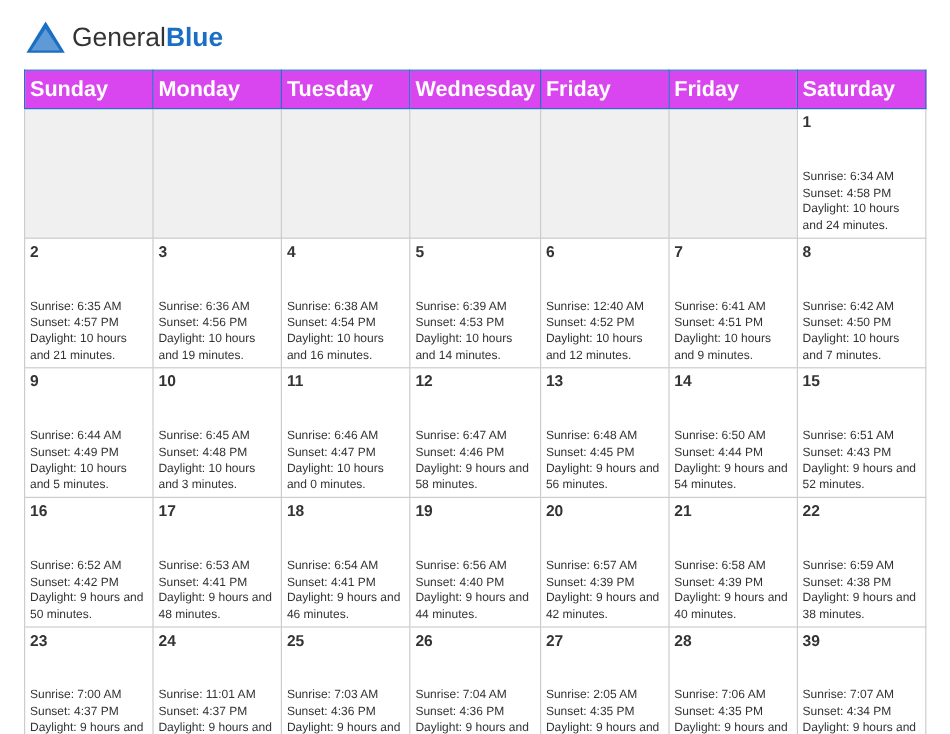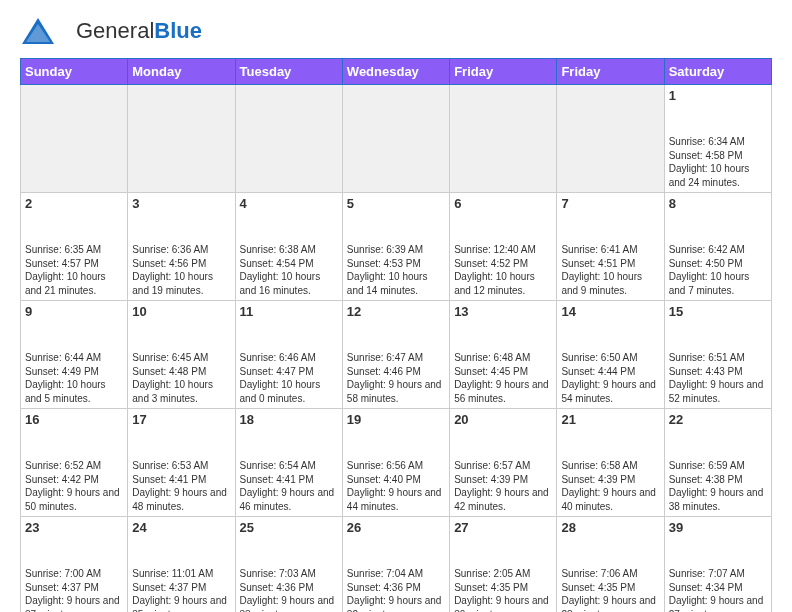--- a/index.html
+++ b/index.html
@@ -16,21 +16,21 @@
     }
     .header {
       display: flex;
       justify-content: space-between;
       align-items: flex-start;
       margin-bottom: 12px;
     }
     .logo {
       display: flex;
       align-items: center;
-      gap: 20px;
+      gap: 4px;
     }
     .logo-text {
       font-size: 22px;
       color: #333;
       font-weight: normal;
       line-height: 1;
     }
     .logo-text span {
       color: #1a6fc4;
       font-weight: bold;
@@ -51,23 +51,23 @@
     .location {
       font-size: 15px;
       color: #555;
     }
     .calendar {
       width: 100%;
       border-collapse: collapse;
       border: 1px solid #ccc;
     }
     .calendar th {
-      background: #8b5cf6;
+      background: #d946ef;
       color: #fff;
-      font-size: 13px;
+      font-size: 18px;
       font-weight: bold;
       padding: 5px 4px;
       text-align: left;
       border: 1px solid #2b6ec8;
     }
     .calendar td {
       vertical-align: top;
       border: 1px solid #ccc;
       padding: 3px 4px;
       width: calc(100% / 7);

